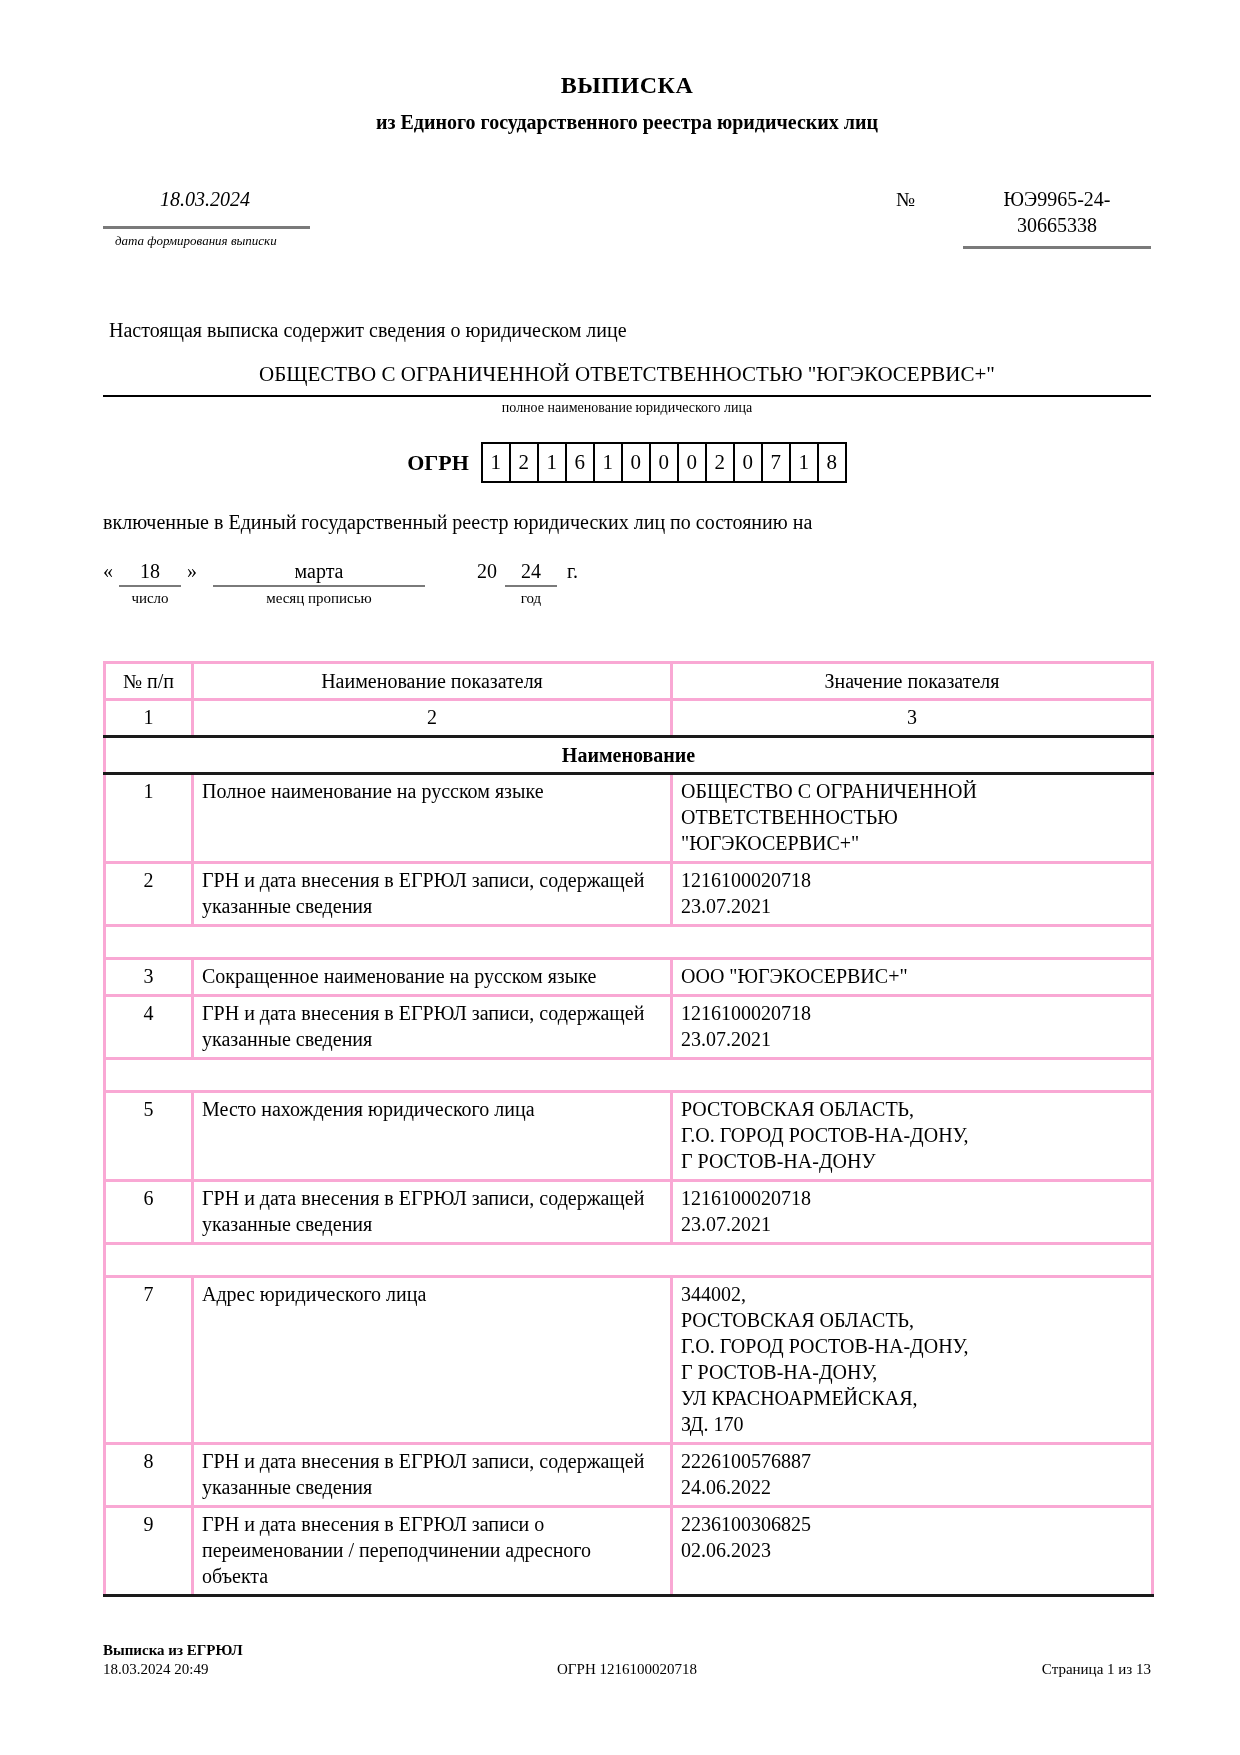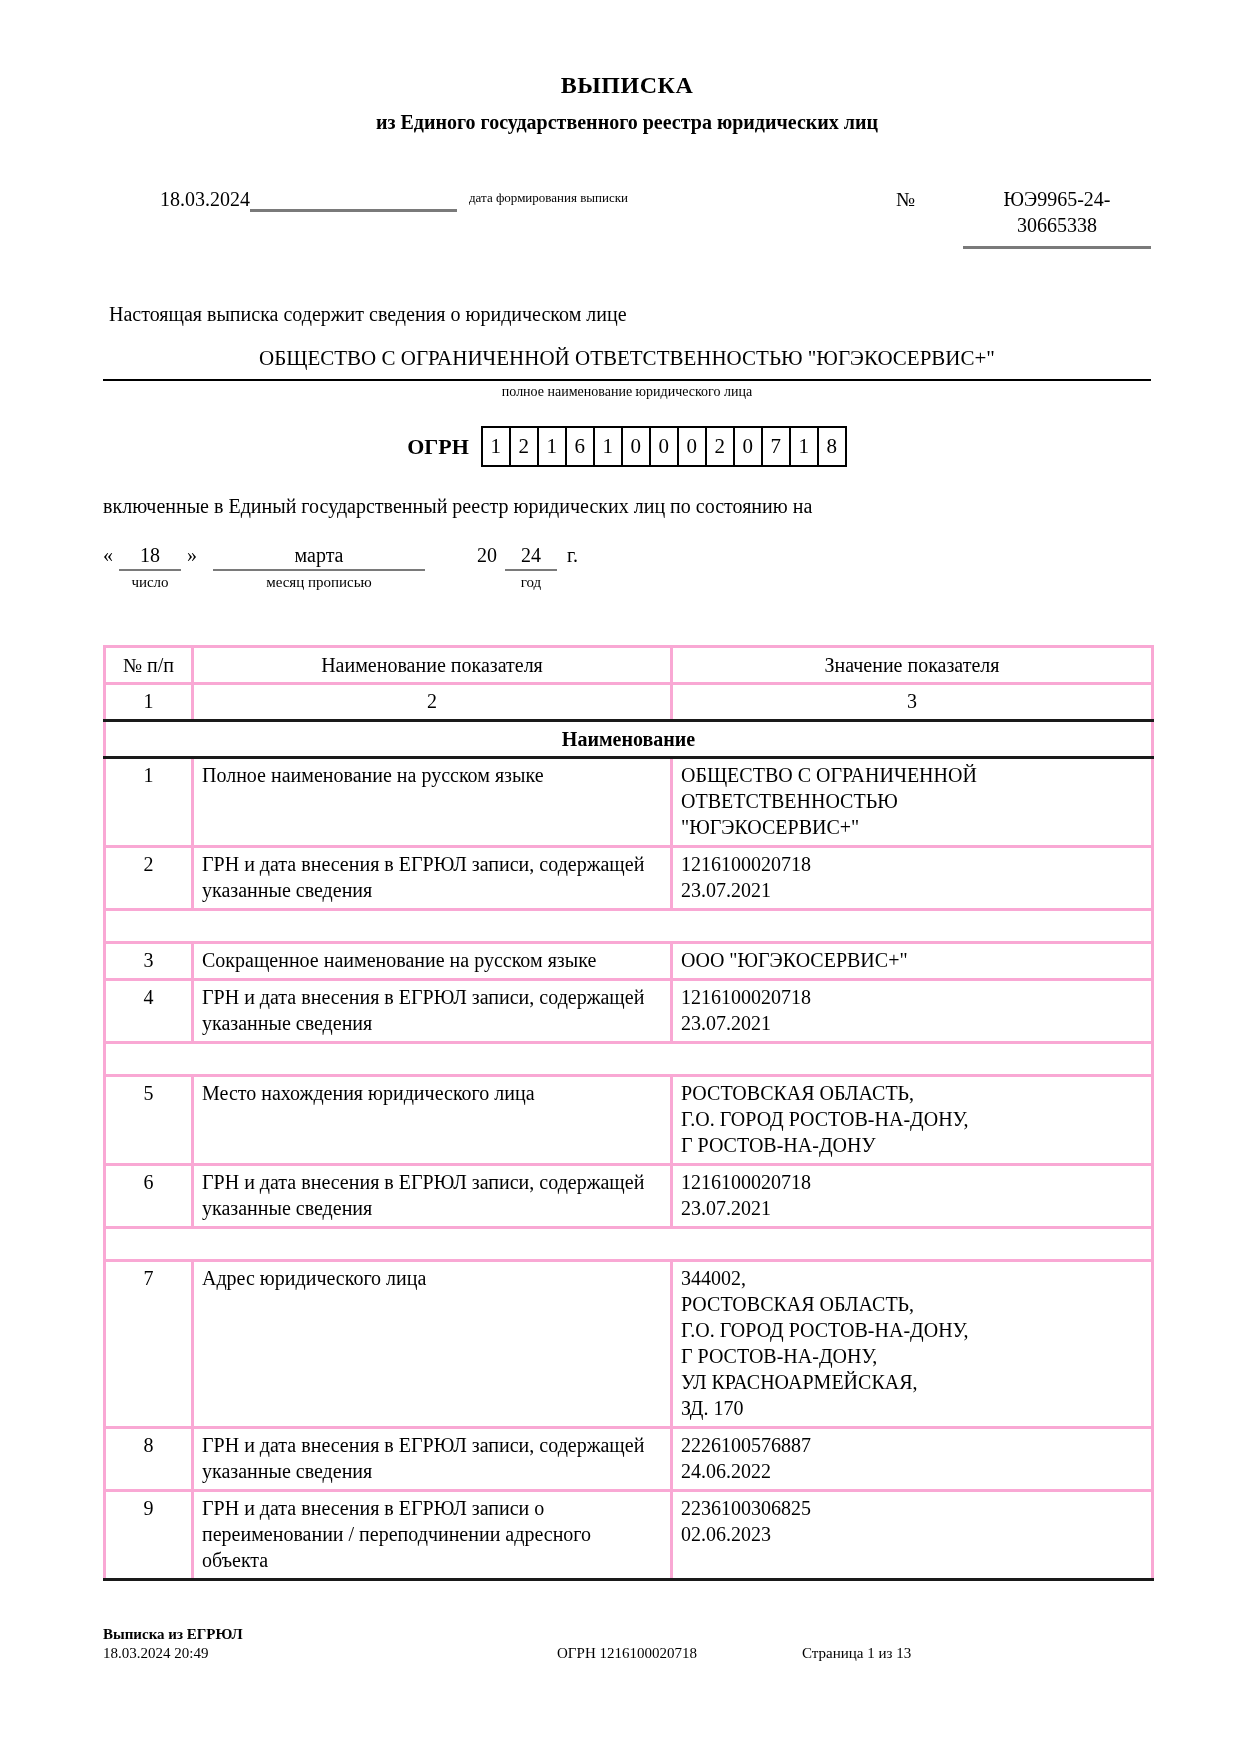--- a/index.html
+++ b/index.html
@@ -18,32 +18,32 @@
   .title{
     text-align:center;font-weight:bold;font-size:24px;letter-spacing:.5px;
   }
   .subtitle{
     text-align:center;font-weight:bold;font-size:20px;margin-top:12px;
   }
   .meta-row{
     margin-top:52px;
     display:flex;justify-content:space-between;align-items:flex-start;
   }
-  .date-block{display:flex;flex-direction:row;}
+  .date-block{display:flex;flex-direction:column;font-style:italic;}
   .date-value{font-size:20px;line-height:26px;padding-left:57px;}
   .date-underline{width:207px;border-bottom:3px solid #7a7a7a;margin-top:14px;}
   .date-caption{font-size:13px;margin-top:4px;padding-left:12px;}
   .number-block{display:flex;align-items:flex-start;}
   .num-sign{font-size:20px;line-height:26px;margin-right:48px;}
   .num-value{
     display:flex;flex-direction:column;align-items:center;
     min-width:188px;font-size:20px;line-height:26px;
     border-bottom:3px solid #7a7a7a;padding-bottom:8px;
   }
-  .intro{font-size:20px;line-height:26px;margin:52px 0 0 6px;}
+  .intro{font-size:20px;line-height:26px;margin:68px 0 0 6px;}
   .company{
     margin-top:18px;text-align:center;font-size:21px;line-height:26px;
     border-bottom:2px solid #000;padding-bottom:8px;
   }
   .company-caption{text-align:center;font-size:14px;margin-top:3px;}
   .ogrn-row{
     margin-top:26px;display:flex;justify-content:center;align-items:center;
   }
   .ogrn-label{font-weight:bold;font-size:22px;margin-right:12px;}
   .ogrn-boxes{display:flex;}
@@ -96,21 +96,21 @@
   tr.thick-top td{border-top:3px solid #1a1a1a;}
   tr.last td{border-bottom:3px solid #1a1a1a;}
   .footer{
     margin-top:44px;
     display:flex;align-items:flex-end;
     font-size:15px;line-height:19px;
   }
   .f-left{width:349px;}
   .f-bold{font-weight:bold;}
   .f-center{width:350px;text-align:center;}
-  .f-right{width:349px;}
+  .f-right{width:349px;text-align:right;}
 </style>
 </head>
 <body>
 
 <div class="content">
 
   <div class="title">ВЫПИСКА</div>
   <div class="subtitle">из Единого государственного реестра юридических лиц</div>
 
   <div class="meta-row">

